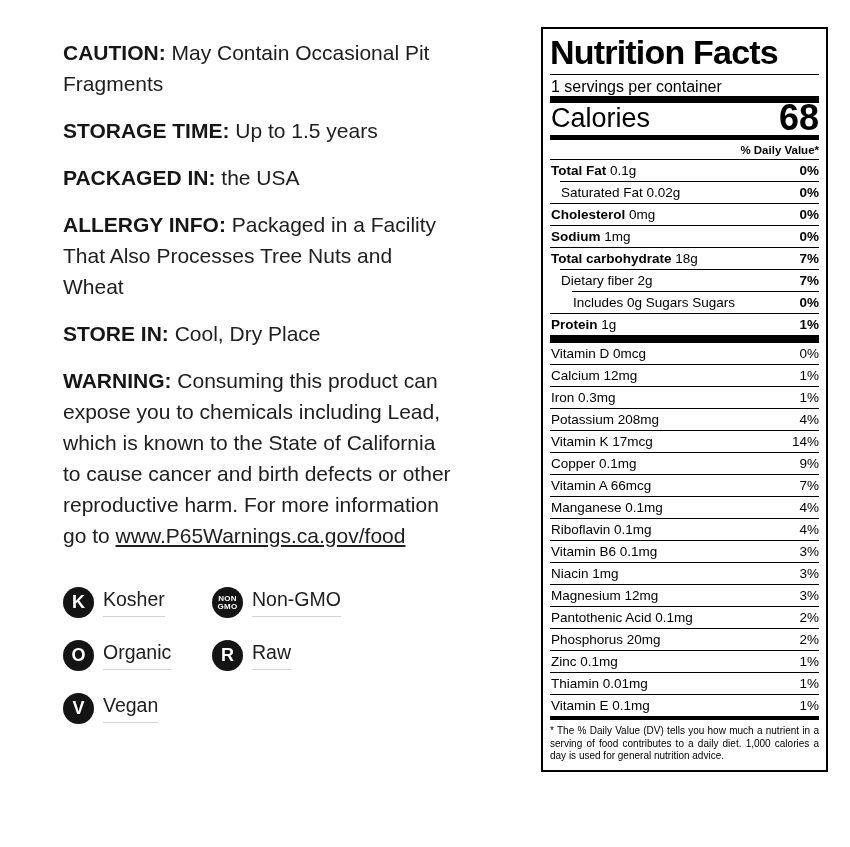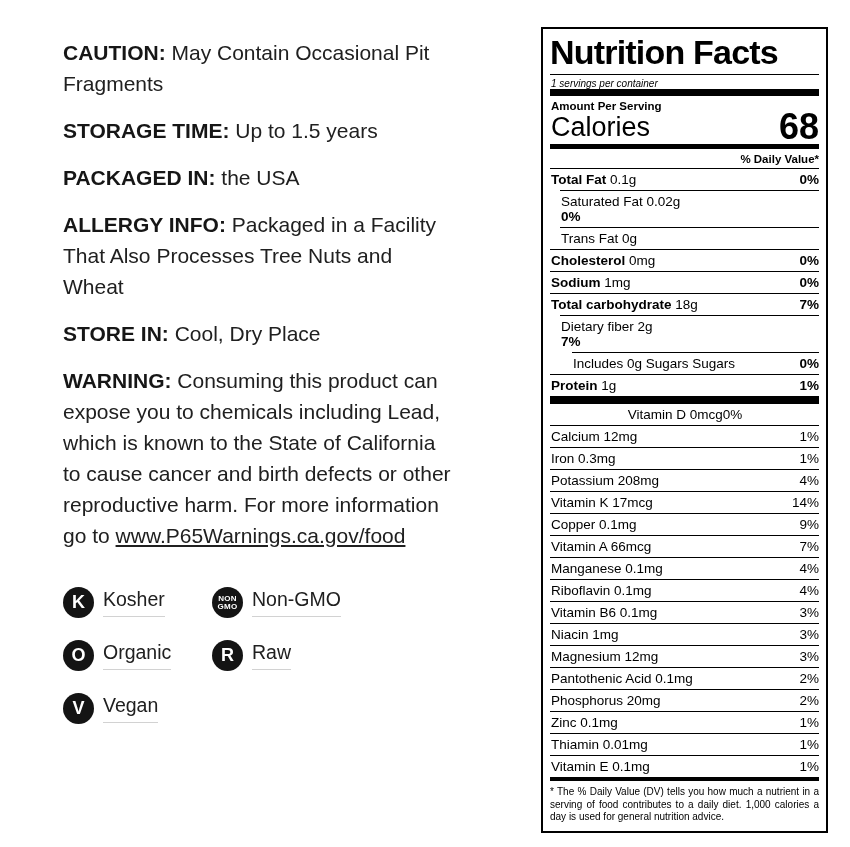--- a/index.html
+++ b/index.html
@@ -86,21 +86,21 @@
   }
   .nfl-title {
     font-size: 34px;
     font-weight: 800;
     letter-spacing: -0.8px;
     line-height: 37px;
     border-bottom: 1px solid #000;
     padding-bottom: 3px;
     white-space: nowrap;
   }
-  .servings { font-size: 10px; padding: 3px 0 0 1px; font-style: italic; }
+  .servings { font-size: 16px; padding: 3px 0 0 1px; }
   .serving-row {
     display: flex;
     justify-content: space-between;
     font-size: 15.5px;
     font-weight: 700;
     padding: 1px 1px 5px 1px;
   }
   .bar { background: #000; width: 100%; }
   .bar7 { height: 7px; }
   .bar5 { height: 5px; }
@@ -123,25 +123,25 @@
   }
   .nrow, .vrow {
     display: flex;
     justify-content: space-between;
     align-items: baseline;
     border-top: 1px solid #000;
     font-size: 13.5px;
     line-height: 15px;
     padding: 3px 0 3px 1px;
   }
-  .nrow.ind1 { margin-left: 10px; flex-direction: column; }
+  .nrow.ind1 { margin-left: 10px; }
   .nrow.ind2 { margin-left: 22px; }
   .nname b { font-weight: 700; }
   .ndv.bold { font-weight: 700; }
-  .vrow:first-child { border-top: none; justify-content: center; }
+  .vrow:first-child { border-top: none; }
   .footnote {
     font-size: 10px;
     line-height: 12.5px;
     text-align: justify;
     padding: 5px 0 1px 0;
   }
 </style>
 </head>
 <body>
 
@@ -184,40 +184,35 @@
         <span class="badge-circle">V</span>
         <span class="badge-label">Vegan</span>
       </div>
     </div>
 </div>
 
 <aside class="nfl">
   <div class="nfl-title">Nutrition Facts</div>
   <div class="servings">1 servings per container</div>
   <div class="bar bar7"></div>
-  <div class="aps">Amount Per Serving</div>
   <div class="cal-row">
     <span class="cal-label">Calories</span>
     <span class="cal-value">68</span>
   </div>
   <div class="bar bar5"></div>
   <div class="dv-header">% Daily Value*</div>
   <div id="main-rows">
       <div class="nrow ind0">
         <span class="nname"><b>Total Fat</b> 0.1g</span>
         <span class="ndv bold">0%</span>
       </div>
       <div class="nrow ind1">
         <span class="nname"><span>Saturated Fat</span> 0.02g</span>
         <span class="ndv bold">0%</span>
       </div>
-      <div class="nrow ind1">
-        <span class="nname"><span>Trans Fat</span> 0g</span>
-        <span class="ndv"></span>
-      </div>
       <div class="nrow ind0">
         <span class="nname"><b>Cholesterol</b> 0mg</span>
         <span class="ndv bold">0%</span>
       </div>
       <div class="nrow ind0">
         <span class="nname"><b>Sodium</b> 1mg</span>
         <span class="ndv bold">0%</span>
       </div>
       <div class="nrow ind0">
         <span class="nname"><b>Total carbohydrate</b> 18g</span>

